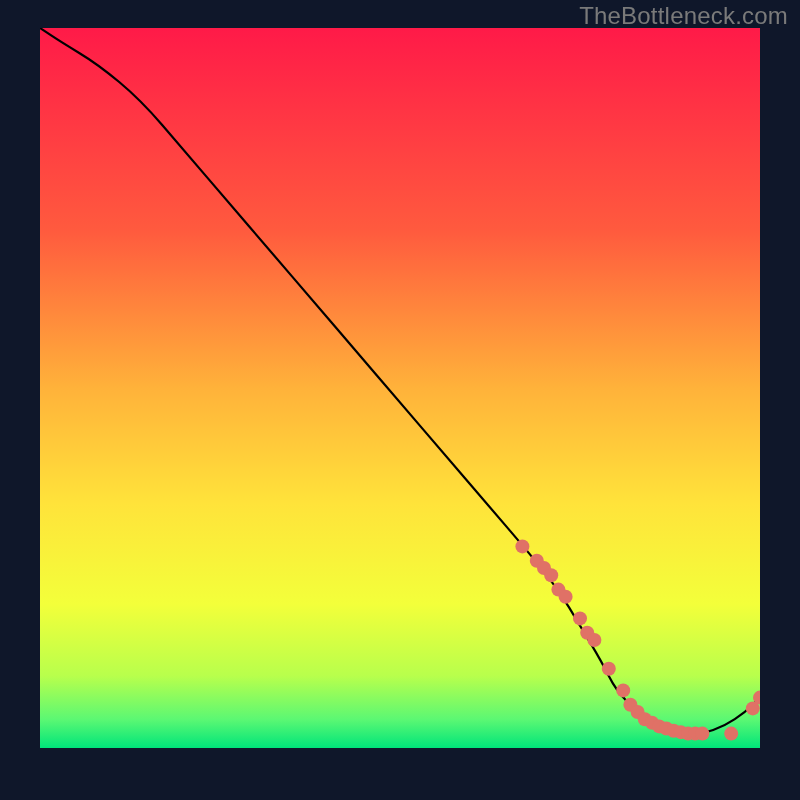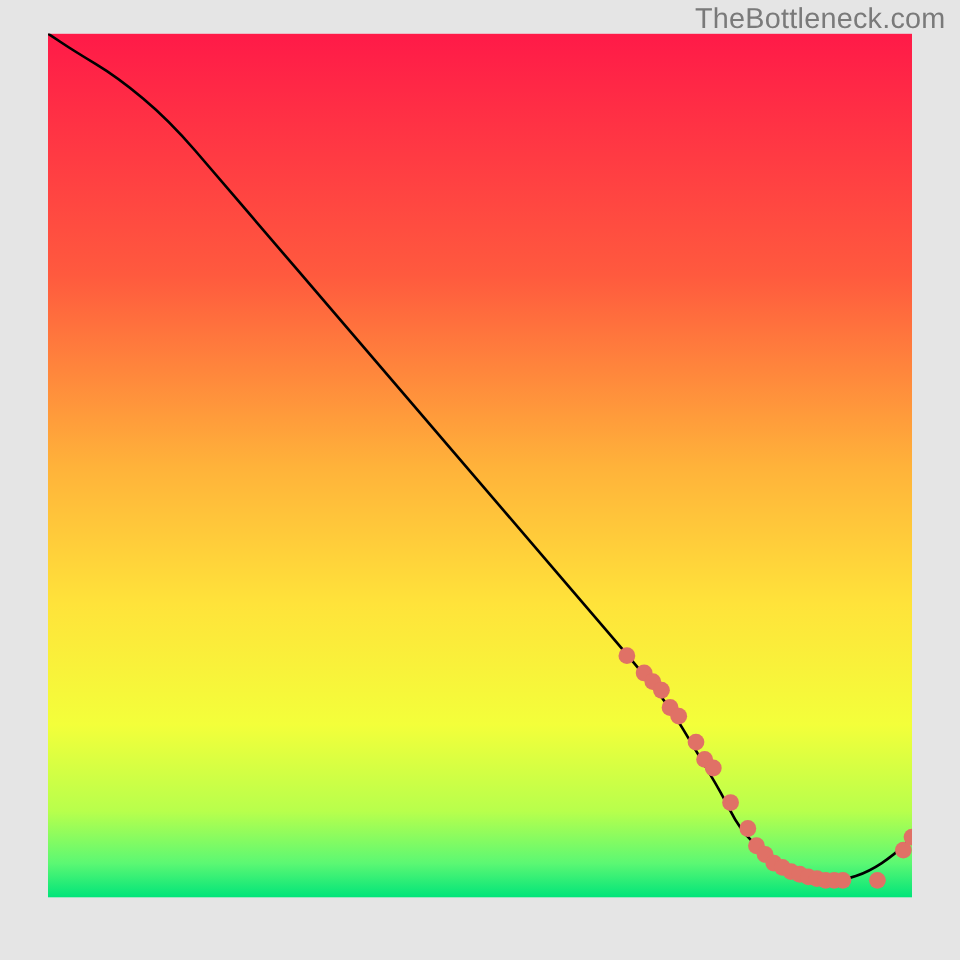--- a/index.html
+++ b/index.html
@@ -7,21 +7,21 @@
     padding: 0;
     width: 800px;
     height: 800px;
     background: #000000;
     overflow: hidden;
   }
   .frame {
     position: relative;
     width: 800px;
     height: 800px;
-    background: #e5e5e5;
+    background: #0f172a;
   }
   .watermark {
     position: absolute;
     top: 2px;
     right: 12px;
     font-family: Arial, Helvetica, sans-serif;
     font-size: 24px;
     color: #7a7a7a;
     letter-spacing: 0.2px;
     user-select: none;

